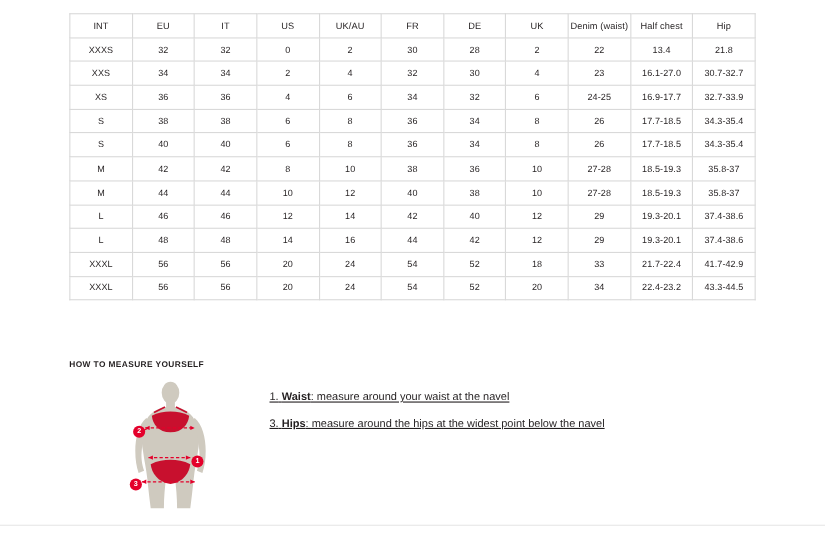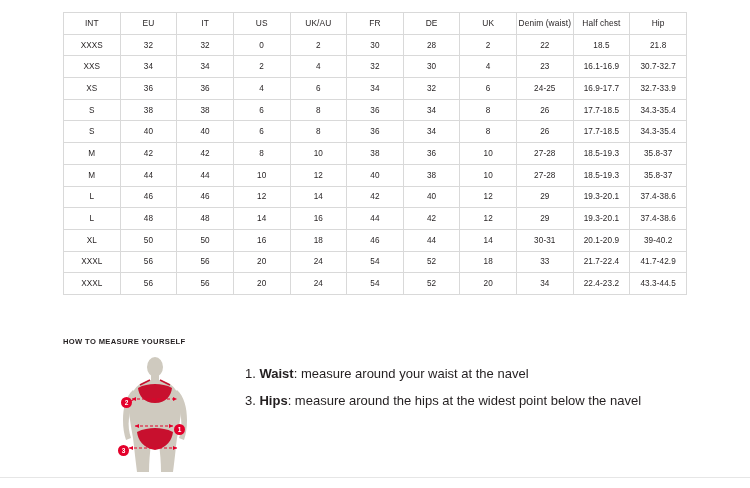--- a/index.html
+++ b/index.html
@@ -37,21 +37,20 @@
   }
   .size-table th {
     font-size: 8.4px;
   }
 
   .measure-section {
     position: absolute;
     left: 63px;
     top: 327px;
     width: 624px;
-    margin-top: 10px;
   }
   .measure-title {
     font-size: 7.6px;
     font-weight: bold;
     letter-spacing: 0.35px;
     color: #231f20;
     margin: 0 0 8px 0;
   }
   .measure-body {
     display: flex;
@@ -87,24 +86,25 @@
   .marker-1 { left: 79px; top: 70px; }
   .marker-2 { left: 26px; top: 43px; }
   .marker-3 { left: 23px; top: 91px; }
 
   .notes {
     margin-left: 30px;
     padding-top: 12px;
     flex: 1 1 auto;
   }
   .note-line {
-    font-size: 13px;
+    font-size: 10px;
     color: #231f20;
     margin-bottom: 11px;
     line-height: 1.25;
+    text-decoration: underline;
   }
   .note-line b { font-weight: bold; }
 
   .bottom-rule {
     position: absolute;
     left: 0;
     bottom: 10px;
     width: 750px;
     height: 1px;
     background: #e6e6e6;
@@ -133,34 +133,34 @@
     <tr>
       <td>XXXS</td>
       <td>32</td>
       <td>32</td>
       <td>0</td>
       <td>2</td>
       <td>30</td>
       <td>28</td>
       <td>2</td>
       <td>22</td>
-      <td>18.5</td>
+      <td>13.4</td>
       <td>21.8</td>
     </tr>
     <tr>
       <td>XXS</td>
       <td>34</td>
       <td>34</td>
       <td>2</td>
       <td>4</td>
       <td>32</td>
       <td>30</td>
       <td>4</td>
       <td>23</td>
-      <td>16.1-16.9</td>
+      <td>16.1-27.0</td>
       <td>30.7-32.7</td>
     </tr>
     <tr>
       <td>XS</td>
       <td>36</td>
       <td>36</td>
       <td>4</td>
       <td>6</td>
       <td>34</td>
       <td>32</td>
@@ -239,33 +239,20 @@
       <td>48</td>
       <td>48</td>
       <td>14</td>
       <td>16</td>
       <td>44</td>
       <td>42</td>
       <td>12</td>
       <td>29</td>
       <td>19.3-20.1</td>
       <td>37.4-38.6</td>
-    </tr>
-    <tr>
-      <td>XL</td>
-      <td>50</td>
-      <td>50</td>
-      <td>16</td>
-      <td>18</td>
-      <td>46</td>
-      <td>44</td>
-      <td>14</td>
-      <td>30-31</td>
-      <td>20.1-20.9</td>
-      <td>39-40.2</td>
     </tr>
     <tr>
       <td>XXXL</td>
       <td>56</td>
       <td>56</td>
       <td>20</td>
       <td>24</td>
       <td>54</td>
       <td>52</td>
       <td>18</td>

